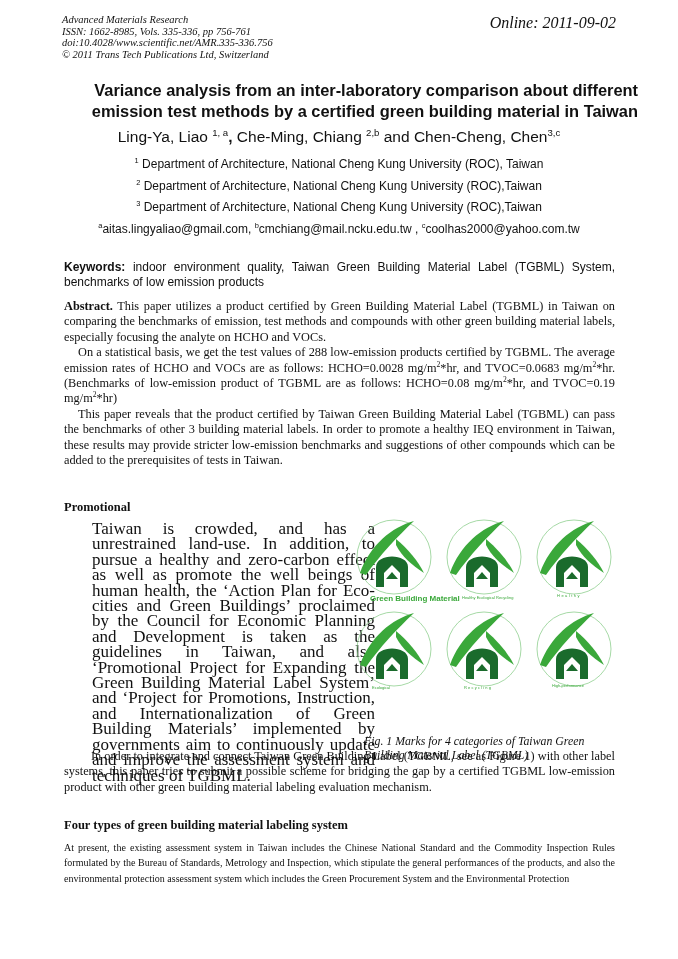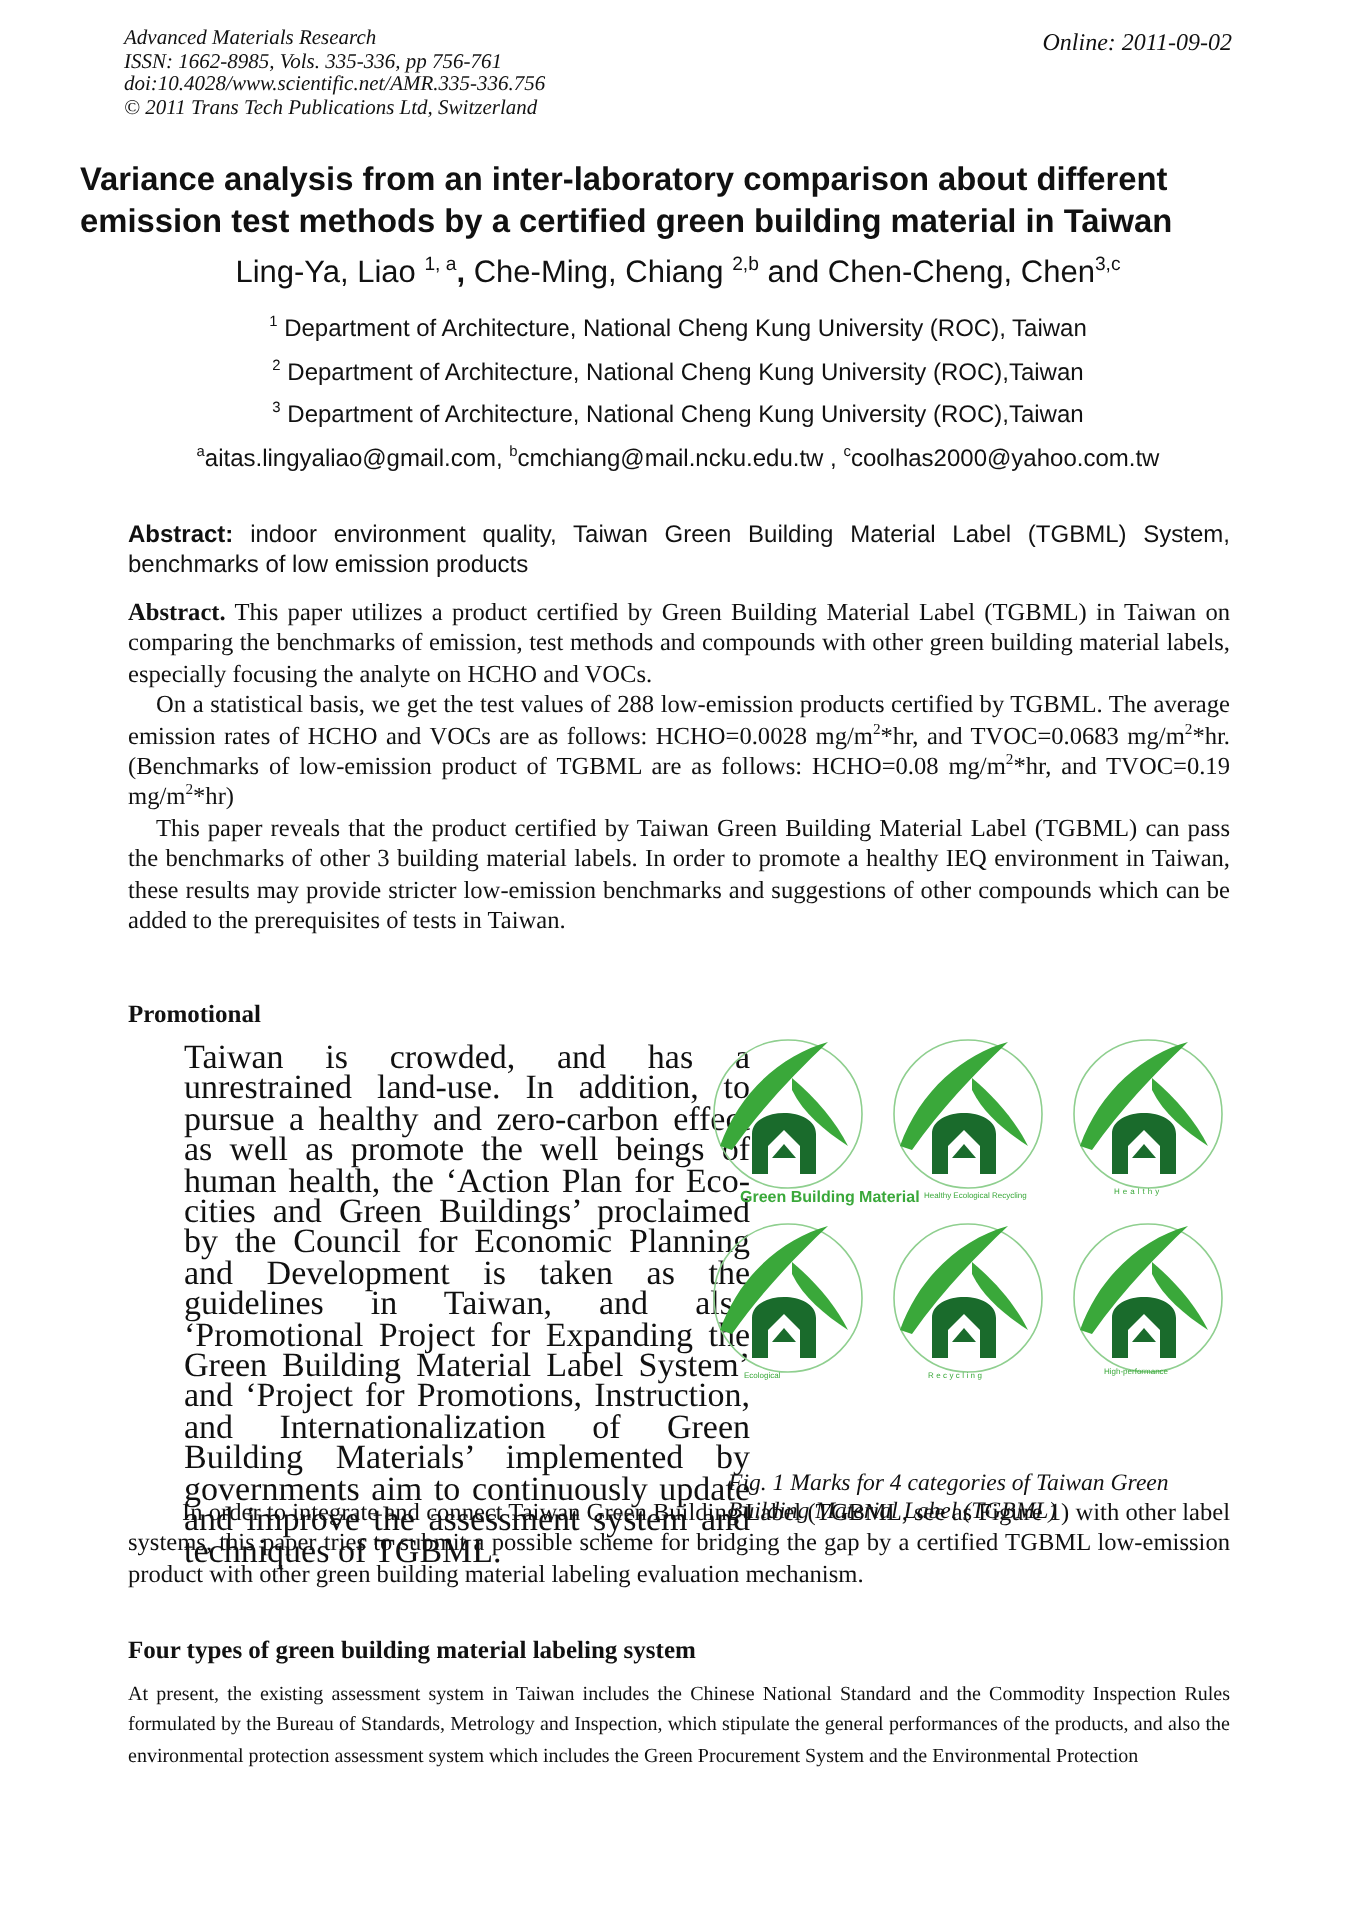--- a/index.html
+++ b/index.html
@@ -1,21 +1,21 @@
 <!DOCTYPE html>
 <html><head>
 <meta charset="utf-8">
 <style>
   html, body { margin:0; padding:0; background:#ffffff; }
   body { width:678px; height:959px; position:relative; overflow:hidden; color:#111; }
   .serif { font-family: "Liberation Serif", "DejaVu Serif", serif; }
   .sans { font-family: "Liberation Sans", "DejaVu Sans", sans-serif; }
   .hdr { position:absolute; left:62px; top:14px; font-size:10.5px; line-height:11.5px; font-style:italic; }
-  .online { position:absolute; right:62px; top:14px; font-size:12px; font-style:italic; }
-  .title { position:absolute; left:40px; width:598px; top:80px; text-align:left; font-weight:bold; font-size:16.4px; line-height:21px; }
+  .online { position:absolute; right:62px; top:14px; font-size:16px; font-style:italic; }
+  .title { position:absolute; left:40px; width:598px; top:80px; text-align:right; font-weight:bold; font-size:16.4px; line-height:21px; }
   .authors { position:absolute; left:40px; width:598px; top:128px; text-align:center; font-size:15.5px; }
   .aff { position:absolute; left:40px; width:598px; text-align:center; font-size:12px; }
   sup { font-size:0.62em; vertical-align:super; line-height:0; }
   .kw { position:absolute; left:64px; width:551px; top:260px; font-size:12px; line-height:15px; text-align:justify; }
   .abs { position:absolute; left:64px; width:551px; top:299px; font-size:12.3px; line-height:15.4px; text-align:justify; }
   .abs p { margin:0; }
   .ind { text-indent:14px; }
   .h2 { position:absolute; left:64px; font-weight:bold; font-size:12.5px; }
   .intro { position:absolute; left:64px; width:283px; top:521px; font-size:17px; line-height:15.4px; text-align:justify;margin-left:28px; }
   .intro2 { position:absolute; left:64px; width:551px; top:749px; font-size:12.3px; line-height:15.4px; text-align:justify; text-indent:27px; }
@@ -43,21 +43,21 @@
   <span>Ling-Ya, Liao </span><sup>1, a</sup><b>, </b><span>Che-Ming, Chiang </span><sup>2,b</sup><span> and </span><span>Chen-Cheng, Chen</span><sup>3,c</sup>
 </div>
 
 <div class="aff sans" style="top:157px"><sup>1</sup><span> Department of Architecture, National Cheng Kung University (ROC), Taiwan</span></div>
 <div class="aff sans" style="top:179px"><sup>2</sup><span> Department of Architecture, National Cheng Kung University (ROC),Taiwan</span></div>
 <div class="aff sans" style="top:200px"><sup>3</sup><span> Department of Architecture, National Cheng Kung University (ROC),Taiwan</span></div>
 <div class="aff sans" style="top:222px">
   <sup>a</sup><span>aitas.lingyaliao@gmail.com, </span><sup>b</sup><span>cmchiang@mail.ncku.edu.tw , </span><sup>c</sup><span>coolhas2000@yahoo.com.tw</span>
 </div>
 
-<div class="kw sans"><b>Abstract:</b><span> indoor environment quality, Taiwan Green Building Material Label (TGBML) System, benchmarks of low emission products</span></div>
+<div class="kw sans"><b>Keywords:</b><span> indoor environment quality, Taiwan Green Building Material Label (TGBML) System, benchmarks of low emission products</span></div>
 
 <div class="abs serif">
   <p><b>Abstract.</b><span> This paper utilizes a product certified by Green Building Material Label (TGBML) in Taiwan on comparing the benchmarks of emission, test methods and compounds with other green building material labels, especially focusing the analyte on HCHO and VOCs.</span></p>
   <p class="ind"><span>On a statistical basis, we get the test values of 288 low-emission products certified by TGBML. The average emission rates of HCHO and VOCs are as follows: HCHO=0.0028 mg/m</span><sup>2</sup><span>*hr, and TVOC=0.0683 mg/m</span><sup>2</sup><span>*hr. (Benchmarks of low-emission product of TGBML are as follows: HCHO=0.08 mg/m</span><sup>2</sup><span>*hr, and TVOC=0.19 mg/m</span><sup>2</sup><span>*hr)</span></p>
   <p class="ind">This paper reveals that the product certified by Taiwan Green Building Material Label (TGBML) can pass the benchmarks of other 3 building material labels. In order to promote a healthy IEQ environment in Taiwan, these results may provide stricter low-emission benchmarks and suggestions of other compounds which can be added to the prerequisites of tests in Taiwan.</p>
 </div>
 
 <div class="h2 serif" style="top:500px">Promotional</div>
 <div class="intro serif">Taiwan is crowded, and has a unrestrained land-use. In addition, to pursue a healthy and zero-carbon effect as well as promote the well beings of human health, the ‘Action Plan for Eco-cities and Green Buildings’ proclaimed by the Council for Economic Planning and Development is taken as the guidelines in Taiwan, and also ‘Promotional Project for Expanding the Green Building Material Label System’ and ‘Project for Promotions, Instruction, and Internationalization of Green Building Materials’ implemented by governments aim to continuously update and improve the assessment system and techniques of TGBML.</div>
 

